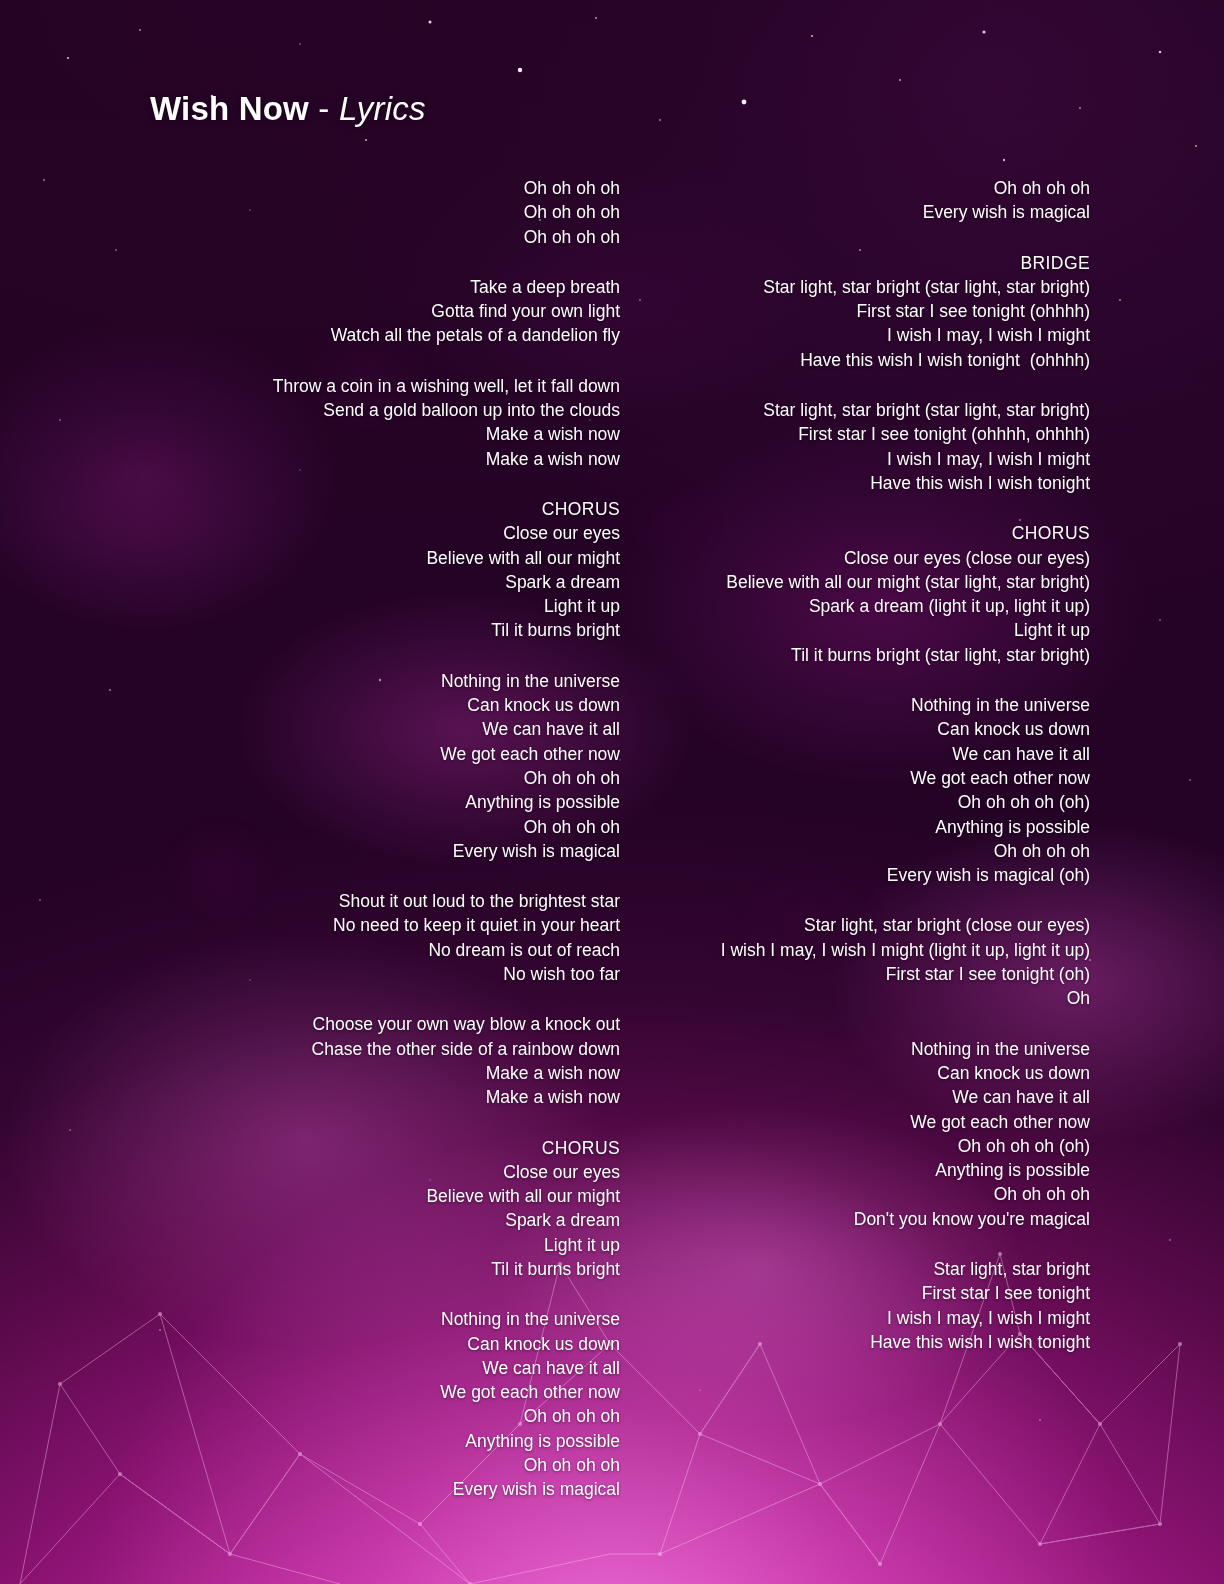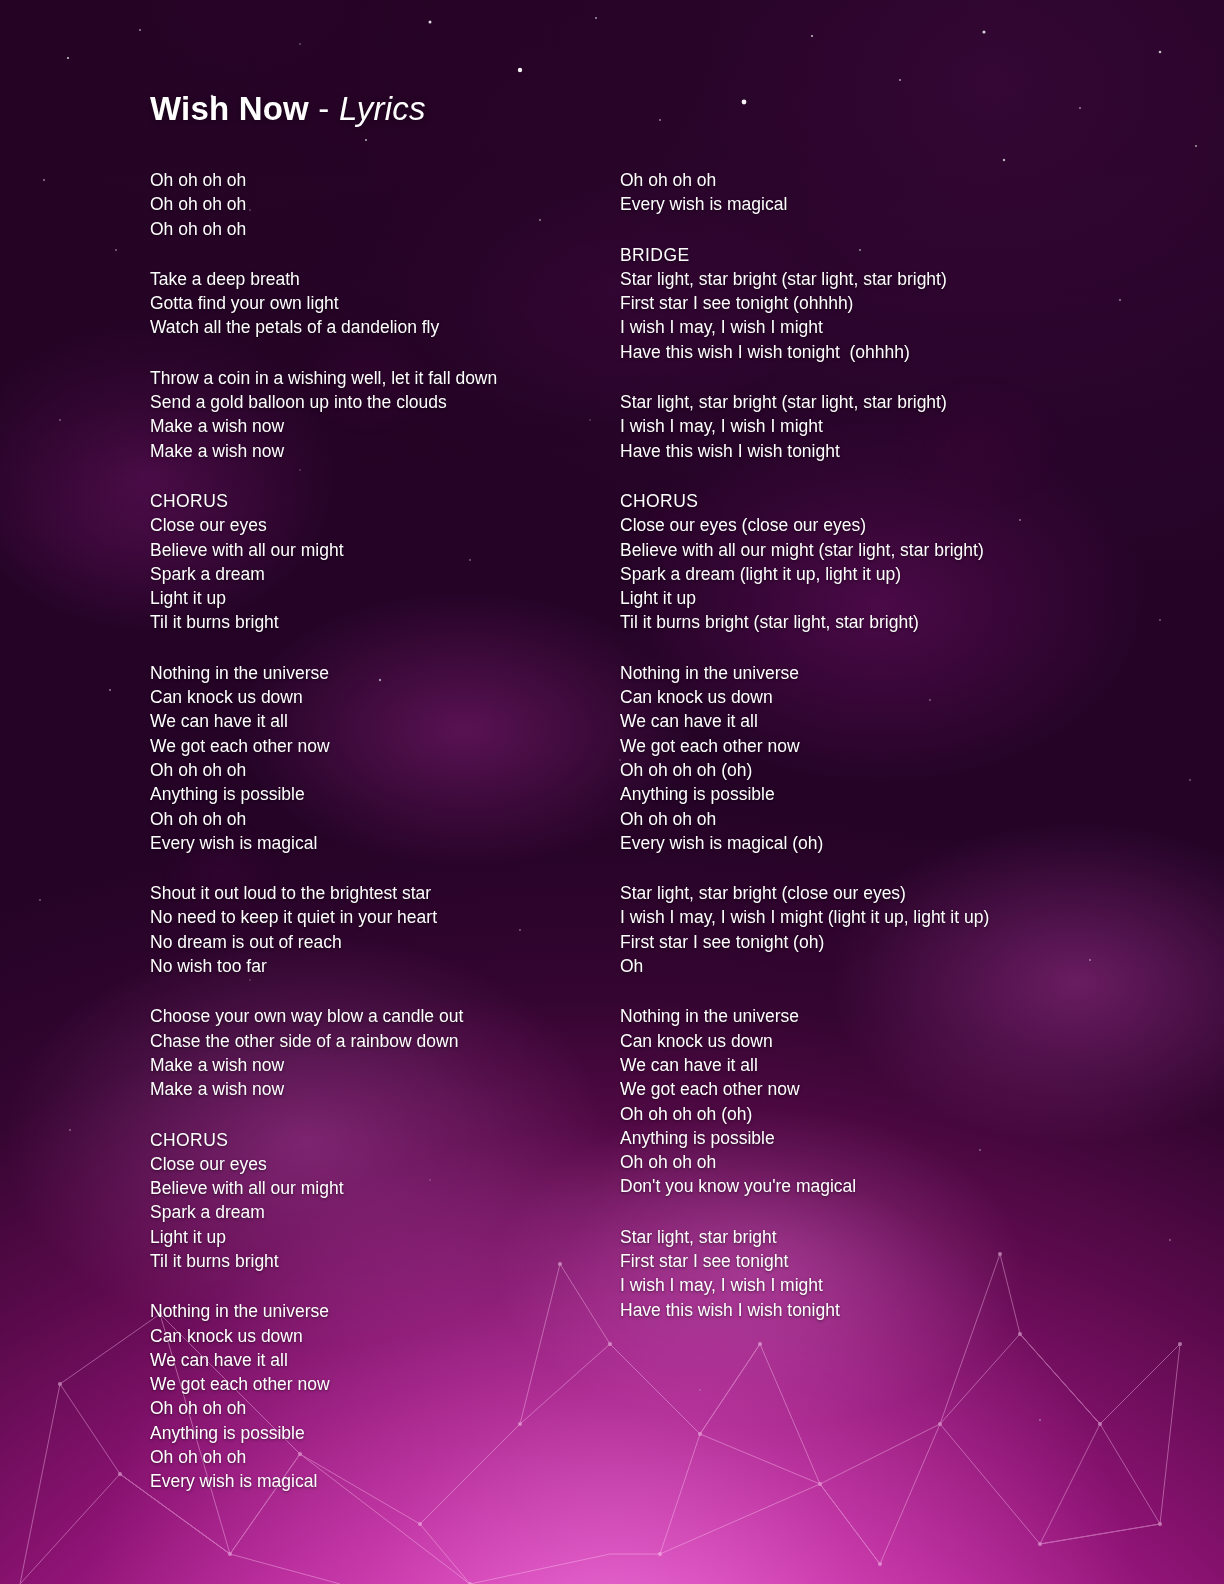--- a/index.html
+++ b/index.html
@@ -11,20 +11,21 @@
     height: 1584px;
     overflow: hidden;
     font-family: "Liberation Sans", sans-serif;
     background: #2a0a2a;
   }
   .page {
     position: relative;
     width: 1224px;
     height: 1584px;
     overflow: hidden;
+    text-align: right;
   }
   
   .bg-base {
     position: absolute;
     inset: 0;
     background:
       radial-gradient(120% 70% at 50% 120%, #f26fe0 0%, #e052cd 14%, #c0289f 30%, #8d1374 48%, #5a0a4b 66%, #330530 82%, #240326 100%);
   }
   .bg-dark-top {
     position: absolute;
@@ -111,21 +112,21 @@
     display: flex;
     gap: 0;
   }
   .col {
     width: 470px;
   }
   .col.right {
     width: 470px;
   }
   .block {
-    margin: 8px 0 26px 0;
+    margin: 16px 0 26px 0;
   }
   .block:last-child { margin-bottom: 0; }
   .line {
     color: #ffffff;
     font-size: 17.5px;
     line-height: 24.3px;
     text-shadow: 0 1px 3px rgba(0,0,0,.5);
     white-space: pre-wrap;
   }
   .line.heading {
@@ -277,21 +278,21 @@
             <div class="line">Oh oh oh oh</div>
             <div class="line">Every wish is magical</div>
           </div>
           <div class="block">
             <div class="line">Shout it out loud to the brightest star</div>
             <div class="line">No need to keep it quiet in your heart</div>
             <div class="line">No dream is out of reach</div>
             <div class="line">No wish too far</div>
           </div>
           <div class="block">
-            <div class="line">Choose your own way blow a candle out</div>
+            <div class="line">Choose your own way blow a knock out</div>
             <div class="line">Chase the other side of a rainbow down</div>
             <div class="line">Make a wish now</div>
             <div class="line">Make a wish now</div>
           </div>
           <div class="block">
             <div class="line heading">CHORUS</div>
             <div class="line">Close our eyes</div>
             <div class="line">Believe with all our might</div>
             <div class="line">Spark a dream</div>
             <div class="line">Light it up</div>
@@ -315,20 +316,21 @@
           </div>
           <div class="block">
             <div class="line heading">BRIDGE</div>
             <div class="line">Star light, star bright (star light, star bright)</div>
             <div class="line">First star I see tonight (ohhhh)</div>
             <div class="line">I wish I may, I wish I might</div>
             <div class="line">Have this wish I wish tonight  (ohhhh)</div>
           </div>
           <div class="block">
             <div class="line">Star light, star bright (star light, star bright)</div>
+            <div class="line">First star I see tonight (ohhhh, ohhhh)</div>
             <div class="line">I wish I may, I wish I might</div>
             <div class="line">Have this wish I wish tonight</div>
           </div>
           <div class="block">
             <div class="line heading">CHORUS</div>
             <div class="line">Close our eyes (close our eyes)</div>
             <div class="line">Believe with all our might (star light, star bright)</div>
             <div class="line">Spark a dream (light it up, light it up)</div>
             <div class="line">Light it up</div>
             <div class="line">Til it burns bright (star light, star bright)</div>

